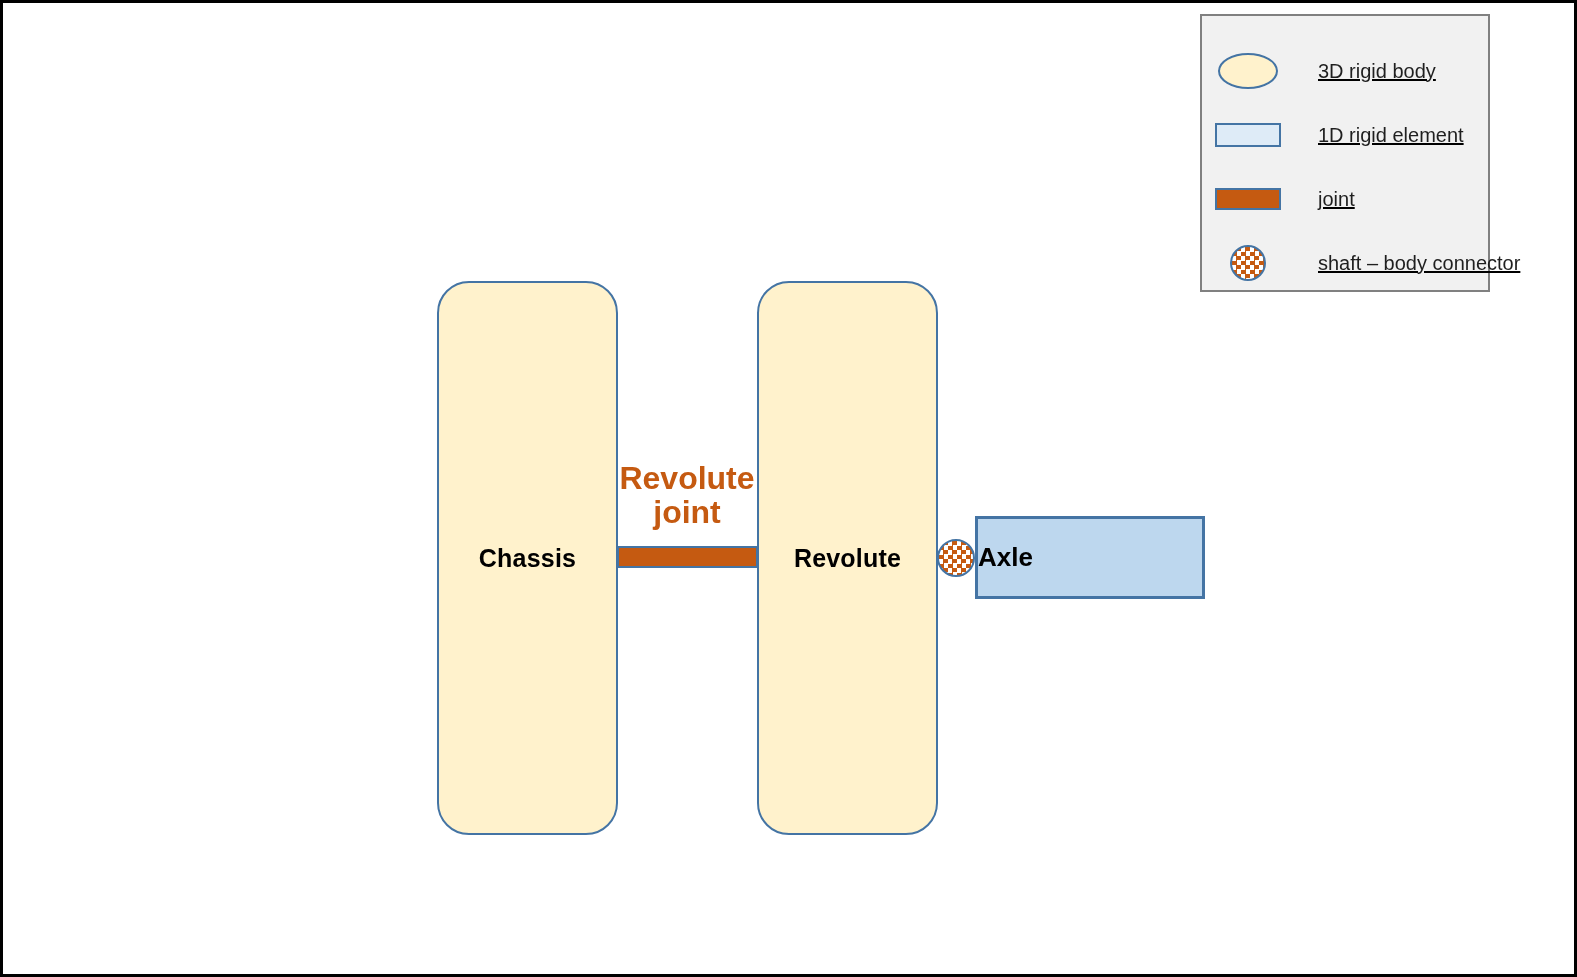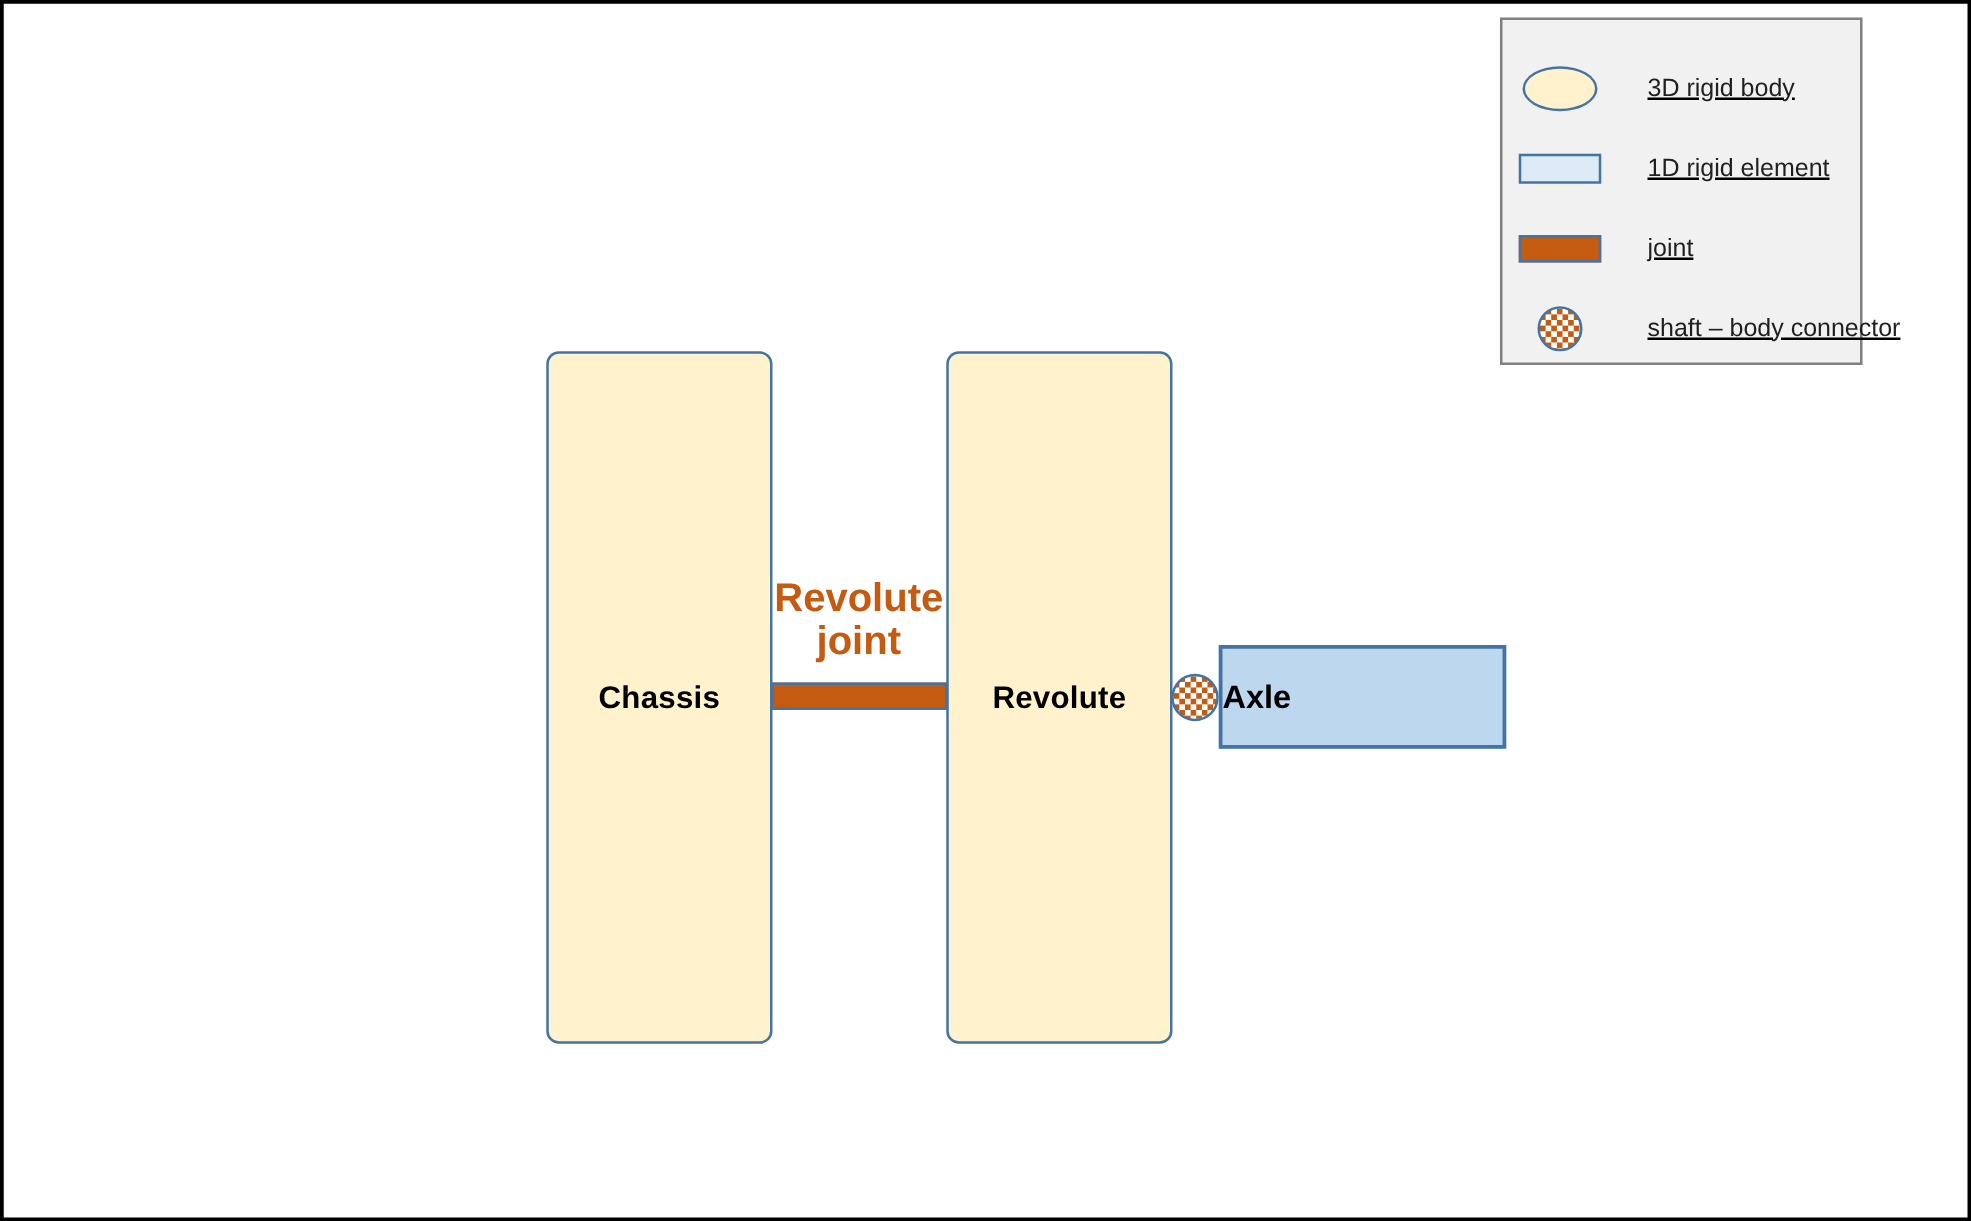--- a/index.html
+++ b/index.html
@@ -20,21 +20,21 @@
 
   
   .body-rect {
     position: absolute;
     box-sizing: border-box;
     width: 181px;
     height: 554px;
     top: 278px;
     background: var(--body-fill, #FFF2CC);
     border: 2px solid var(--shape-border, #4474A4);
-    border-radius: 10px;
+    border-radius: 32px;
     display: flex;
     align-items: center;
     justify-content: center;
   }
   .body-rect.chassis { left: 434px; }
   .body-rect.spindle { left: 754px; }
   .body-label {
     font-size: 25px;
     font-weight: bold;
     color: #000000;

